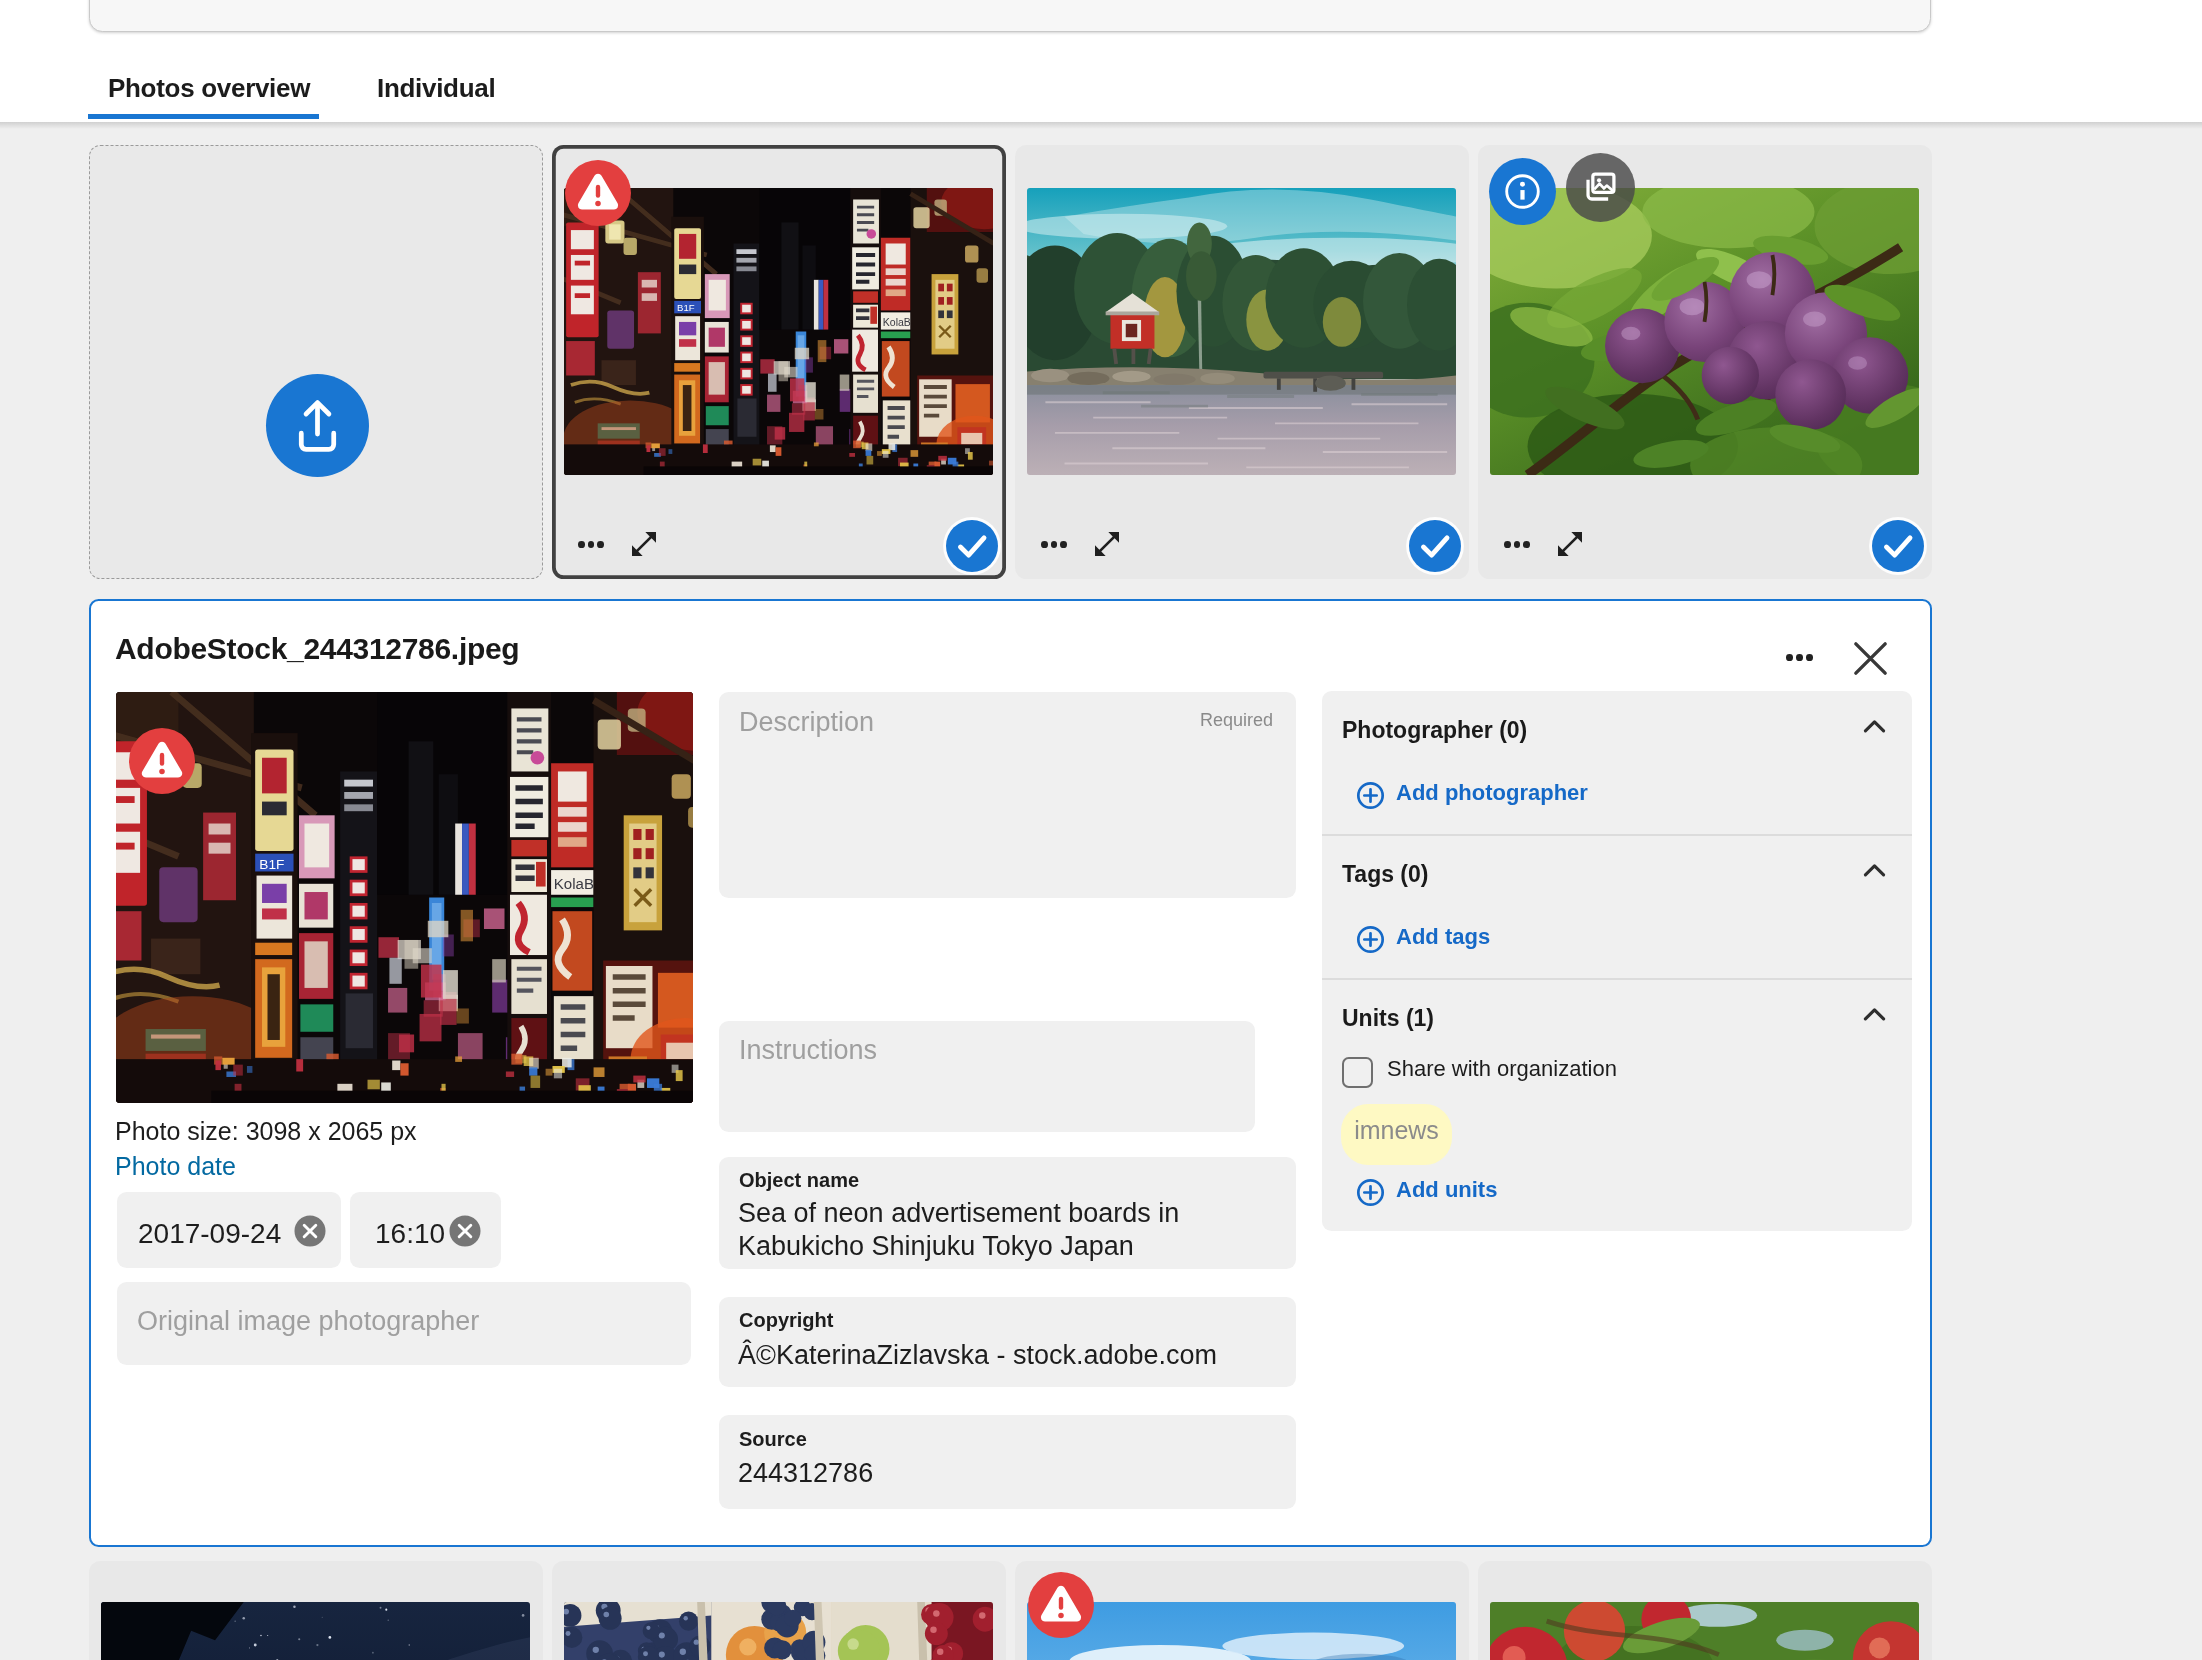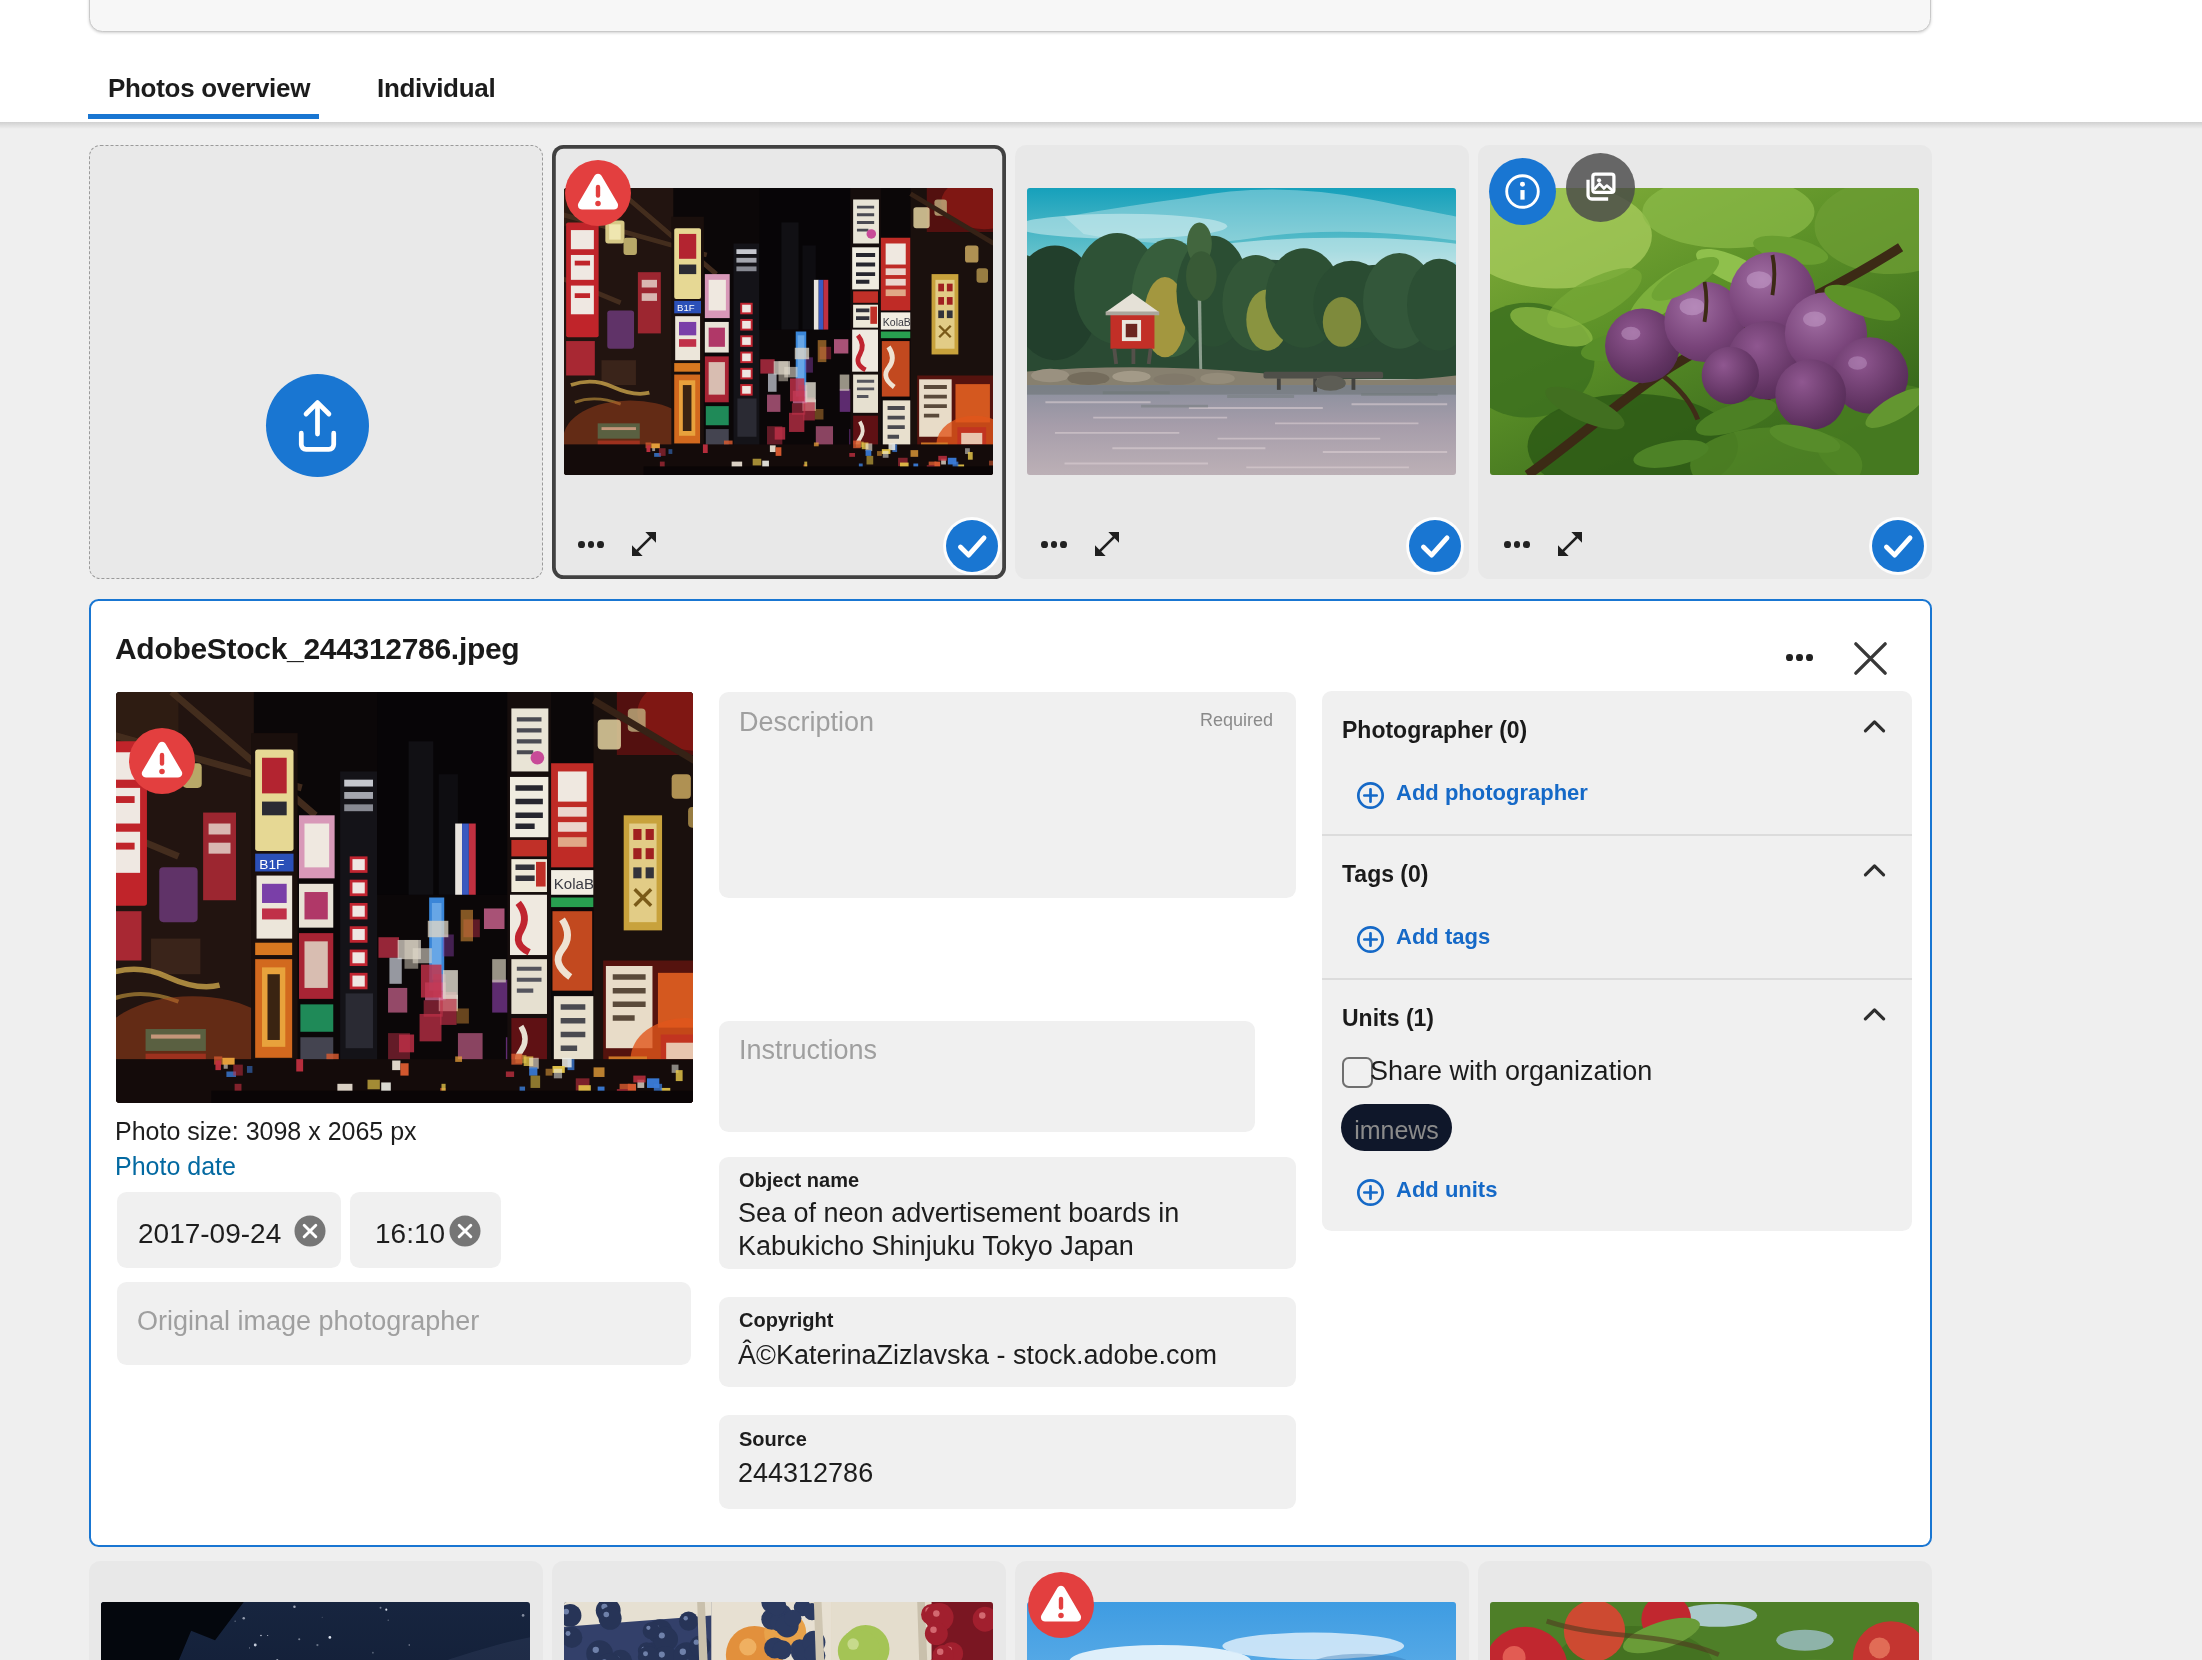--- a/index.html
+++ b/index.html
@@ -741,22 +741,22 @@
 <circle cx="15" cy="15" r="12.6" stroke="#1569c7" stroke-width="2.8"></circle>
 <path d="M15 8.6 V21.4 M8.6 15 H21.4" stroke="#1569c7" stroke-width="2.8" stroke-linecap="round"></path>
 </svg></div>
       <div class="bluelink" style="left:74px; top:233px;">Add tags</div>
       <div class="divider" style="top:287px;"></div>
       <div class="sechead" style="top:314px;">Units (1)</div>
       <div class="chev" style="top:316px;"><svg width="23" height="15.3" viewBox="0 0 24 16" fill="none">
 <path d="M2.5 12.5 L12 3 L21.5 12.5" stroke="#2e2e2e" stroke-width="3.3" stroke-linecap="round" stroke-linejoin="round"></path>
 </svg></div>
       <div class="abs" style="left:20px; top:366px; width:31px; height:31px; border:2.9px solid #6f6f6f; border-radius:6.7px;"></div>
-      <div class="abs" style="left:48px; top:365px; font-size:27px; color:#1c1c1c;">Share with organization</div>
-      <div class="abs" style="left:19px; top:413px; width:111px; height:47px; background:#0f172a; border-radius:27px; text-align:center; line-height:53px; font-size:25px; color:#8b8b8b;">imnews</div>
+      <div class="abs" style="left:65px; top:365px; font-size:22px; color:#1c1c1c;">Share with organization</div>
+      <div class="abs" style="left:19px; top:413px; width:111px; height:61px; background:#fef9c3; border-radius:27px; text-align:center; line-height:53px; font-size:25px; color:#8b8b8b;">imnews</div>
       <div class="plusicon" style="left:34px; top:487px;"><svg width="29" height="29" viewBox="0 0 30 30" fill="none">
 <circle cx="15" cy="15" r="12.6" stroke="#1569c7" stroke-width="2.8"></circle>
 <path d="M15 8.6 V21.4 M8.6 15 H21.4" stroke="#1569c7" stroke-width="2.8" stroke-linecap="round"></path>
 </svg></div>
       <div class="bluelink" style="left:74px; top:486px;">Add units</div>
     </div>
 
     <div class="abs" style="left:1695px; top:50px; width:29px; height:13.4px;">
         <i style="position:absolute; left:0; top:2.9px; width:6.7px; height:6.7px; border-radius:50%; background:#222;"></i>
         <i style="position:absolute; left:10px; top:2.9px; width:6.7px; height:6.7px; border-radius:50%; background:#222;"></i>

